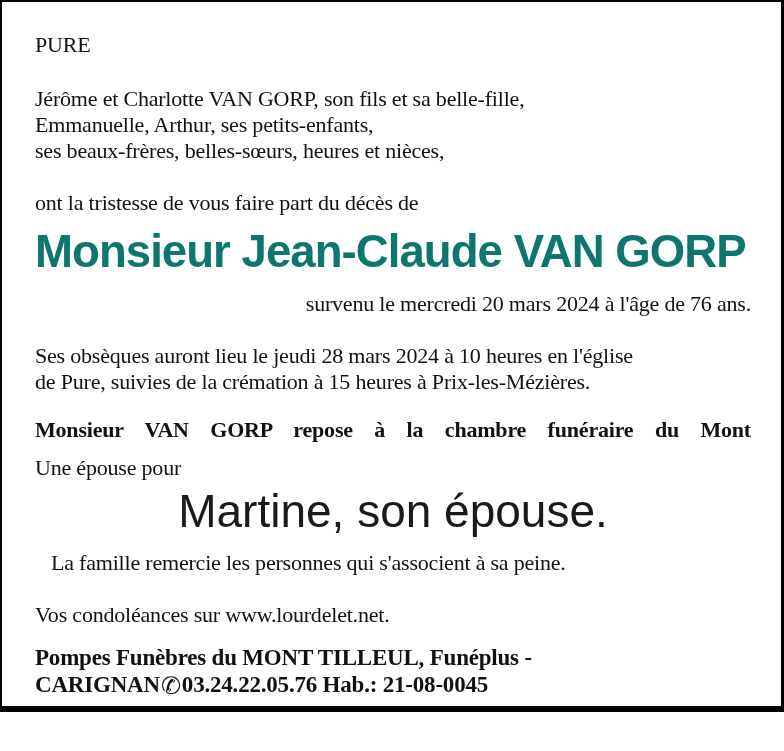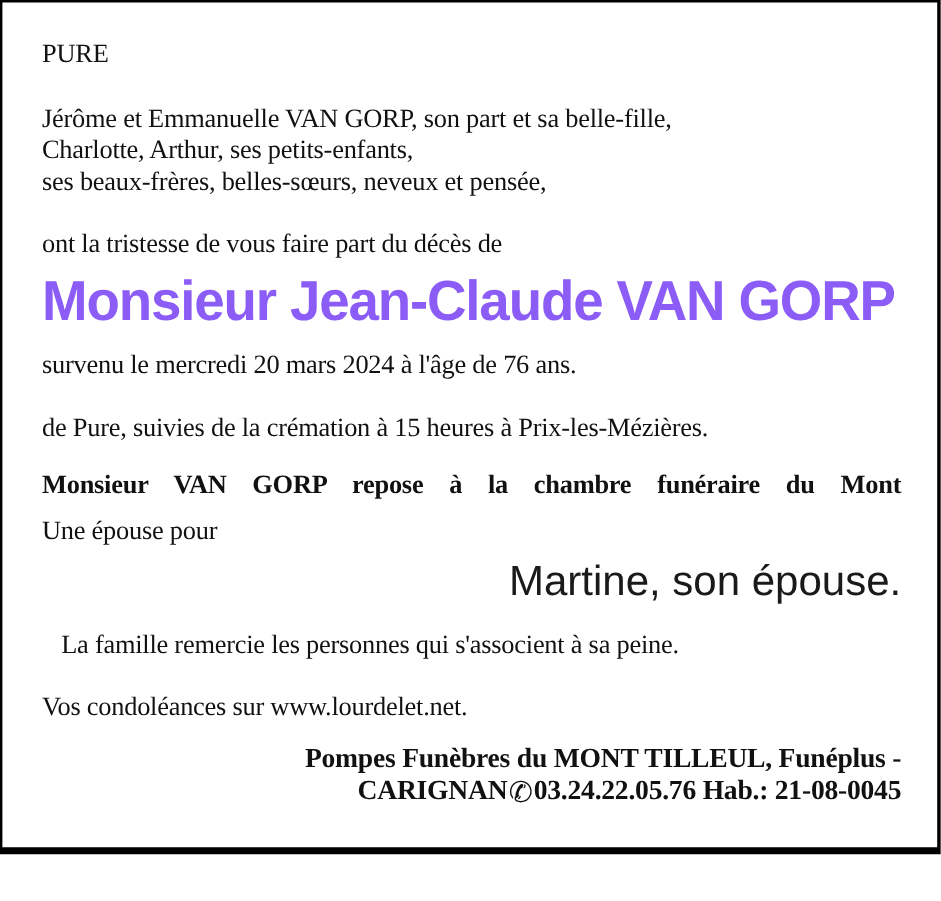--- a/index.html
+++ b/index.html
@@ -28,51 +28,51 @@
   .family { margin: 28px 0 0 0; }
   .intro { margin: 26px 0 0 0; line-height: 26px; }
   .deceased {
     margin: 6px 0 0 0;
     line-height: 58px;
     white-space: nowrap;
     font-weight: 700;
     font-size: 47px;
     font-family: "Liberation Sans", sans-serif;
     letter-spacing: -1px;
-    color: #8b5cf6;
+    color: #0f766e;
   }
   .deceased .squeeze {
     display: inline-block;
     transform: scaleX(0.97);
     transform-origin: left center;
   }
-  .death-line { margin: 11px 0 0 0; line-height: 26px; }
+  .death-line { margin: 11px 0 0 0; line-height: 26px; text-align: right; }
   .funeral { margin: 26px 0 0 0; }
   .repose { margin: 22px 0 0 0; }
   .repose .justified {
     white-space: normal;
     text-align: justify;
     text-align-last: justify;
     font-weight: bold;
   }
   .thought-intro { margin: 12px 0 0 0; line-height: 26px; }
   .thought-name {
     margin: 9px 0 0 0;
-    text-align: right;
+    text-align: center;
     font-family: "Liberation Sans", sans-serif;
-    font-size: 35px;
+    font-size: 46px;
     line-height: 42px;
     letter-spacing: 0;
     color: #1a1a1a;
   }
   .thanks { margin: 18px 0 0 16px; line-height: 26px; }
   .condolences { margin: 26px 0 0 0; line-height: 26px; }
   .funeral-home {
     margin: 16px 0 0 0;
-    text-align: right;
+    text-align: left;
     font-weight: 700;
     font-size: 23px;
     letter-spacing: -0.2px;
   }
   .funeral-home .line { line-height: 27px; white-space: nowrap; }
   .phone-glyph {
     font-family: "DejaVu Sans", sans-serif;
     font-weight: 400;
     font-size: 24px;
     vertical-align: -2px;
@@ -80,34 +80,35 @@
   }
 </style>
 </head>
 <body>
 
 <div class="card">
 
   <p class="town">PURE</p>
 
   <div class="family">
-    <span class="line">Jérôme et Emmanuelle VAN GORP, son part et sa belle-fille,</span>
-    <span class="line">Charlotte, Arthur, ses petits-enfants,</span>
-    <span class="line">ses beaux-frères, belles-sœurs, neveux et pensée,</span>
+    <span class="line">Jérôme et Charlotte VAN GORP, son fils et sa belle-fille,</span>
+    <span class="line">Emmanuelle, Arthur, ses petits-enfants,</span>
+    <span class="line">ses beaux-frères, belles-sœurs, heures et nièces,</span>
   </div>
 
   <p class="intro">ont la tristesse de vous faire part du décès de</p>
 
   <h1 class="deceased">
     <span class="squeeze">Monsieur Jean-Claude VAN GORP</span>
   </h1>
 
   <p class="death-line">survenu le mercredi 20 mars 2024 à l'âge de 76 ans.</p>
 
   <div class="funeral">
+    <span class="line">Ses obsèques auront lieu le jeudi 28 mars 2024 à 10 heures en l'église</span>
     <span class="line">de Pure, suivies de la crémation à 15 heures à Prix-les-Mézières.</span>
   </div>
 
   <div class="repose">
     <span class="line justified">Monsieur VAN GORP repose à la chambre funéraire du Mont</span>
   </div>
 
   <p class="thought-intro">Une épouse pour</p>
 
   <div class="thought-name">Martine, son épouse.</div>

